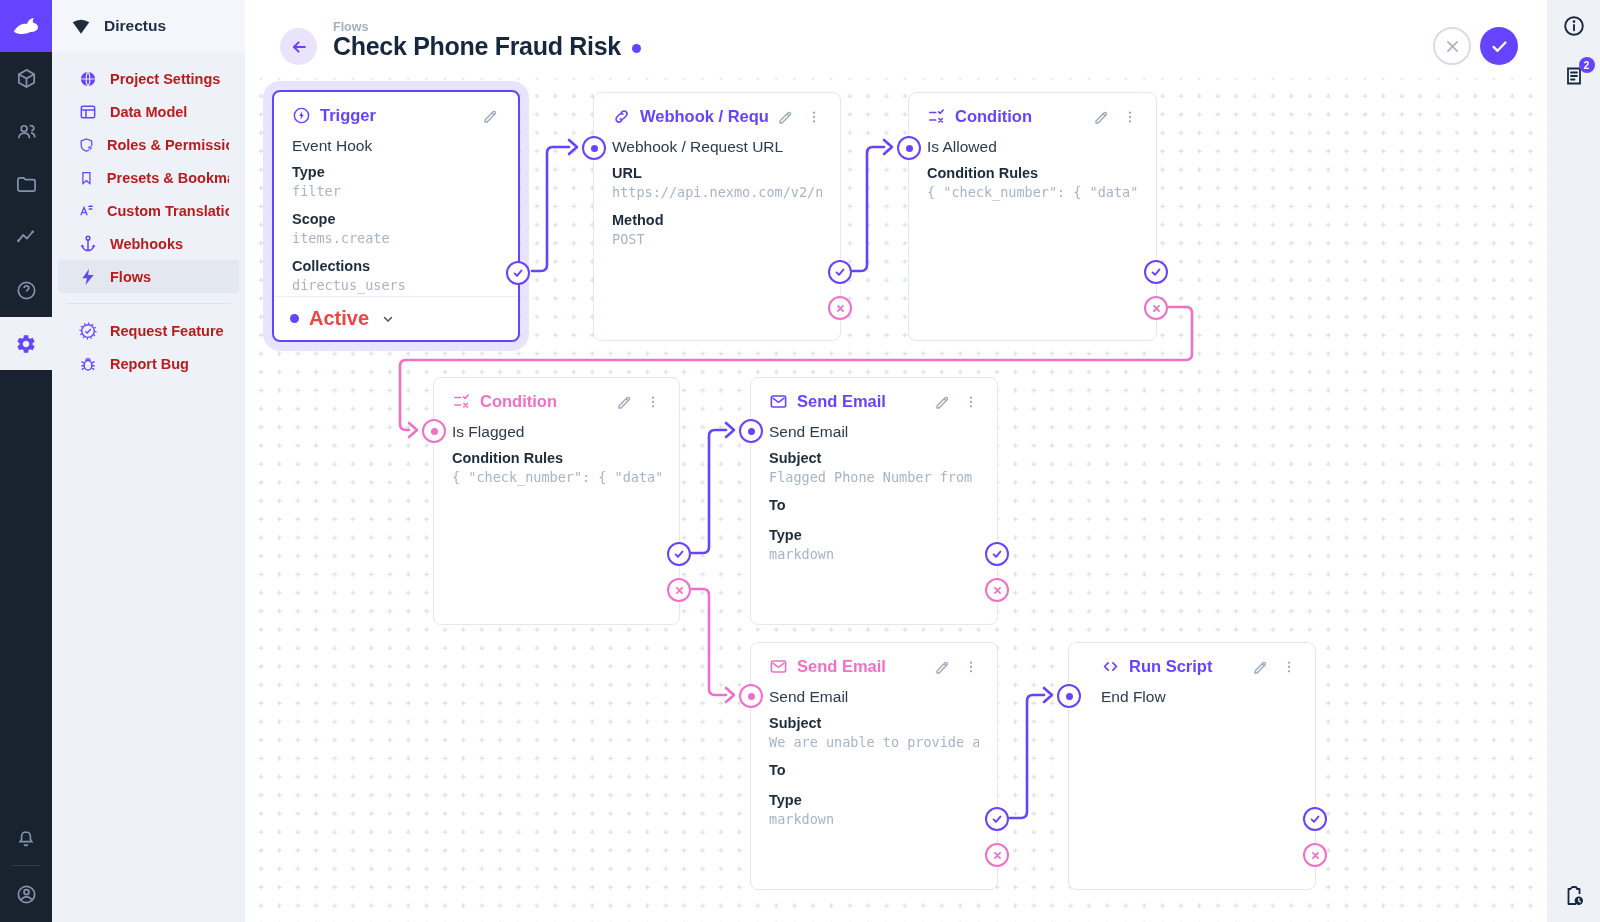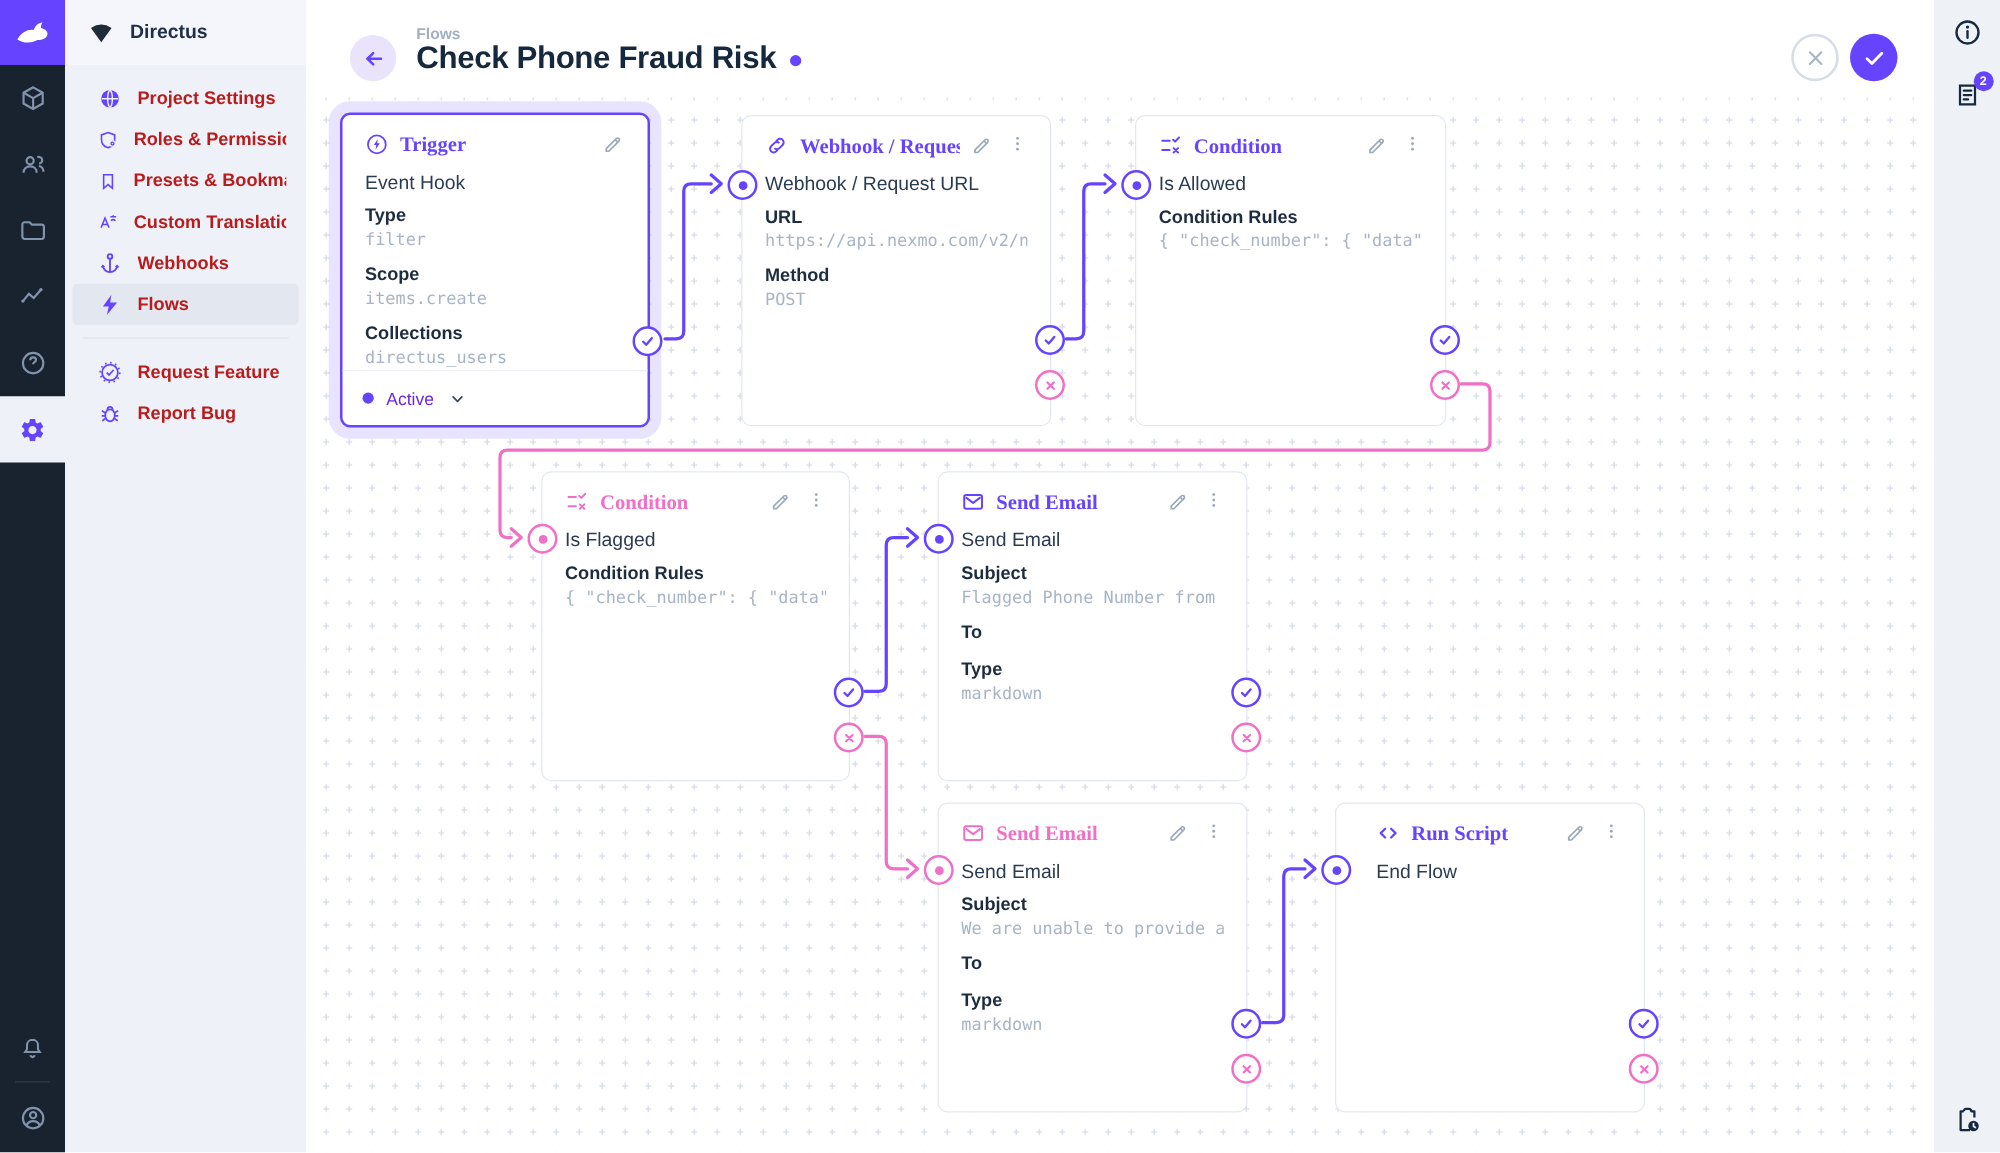--- a/index.html
+++ b/index.html
@@ -43,35 +43,35 @@
   .page-title { position:absolute; left:88px; top:32px; font-size:25px; font-weight:700; color:#16283e;
     letter-spacing:-0.3px; display:flex; align-items:center; }
   .title-dot { display:inline-block; width:9px; height:9px; border-radius:50%; background:#6644ff; margin-left:11px; margin-top:4px; }
   .hdr-btn { position:absolute; top:27px; width:38px; height:38px; border-radius:50%; display:flex; align-items:center; justify-content:center; cursor:pointer; }
   .btn-discard { left:1188px; background:#fff; border:2px solid #d6dde6; color:#a8b5c4; }
   .btn-save { left:1235px; background:#6644ff; color:#fff; }
 
   
   .panel { position:absolute; background:#fff; border:1.5px solid #e3e8f0; border-radius:8px; z-index:2; padding:14px 18px; cursor:pointer; }
   .panel.trigger { border:2px solid #6644ff; box-shadow:0 0 0 9px rgba(102,68,255,0.15); }
-  .p-head { display:flex; gap:9px; margin-bottom:10px;font-family:Liberation Serif, serif; }
+  .p-head { display:flex; align-items:center; gap:9px; margin-bottom:10px; }
   .p-icon { color:#6644ff; display:flex; flex:none; }
   .p-title { flex:1; font-size:16.5px; font-weight:700; color:#6644ff; white-space:nowrap; overflow:hidden; }
   .panel.pink .p-title, .panel.pink .p-icon { color:#f070c8; }
   .p-edit, .p-kebab { color:#9aa8bb; display:flex; flex:none; cursor:pointer; }
   .p-kebab { margin-left:2px; }
   .p-name { font-size:15.5px; color:#2a3b52; margin-bottom:6px; line-height:21px; }
   .p-label { font-size:14.5px; font-weight:700; color:#1d2c3f; line-height:20px; }
   .p-value { font-family:"DejaVu Sans Mono", monospace; font-size:13.5px; color:#a7b4c7; line-height:19px;
     white-space:nowrap; overflow:hidden; margin-bottom:8px; }
   .p-gap { height:10px; }
   .t-footer { position:absolute; left:0; right:0; bottom:0; height:44px; border-top:1px solid #edf0f4;
     display:flex; align-items:center; padding:0 16px; gap:10px; }
   .status-dot { width:9px; height:9px; border-radius:50%; background:#6644ff; }
-  .t-footer b { font-size:14px; font-weight:400; color:#6d28d9; }
+  .t-footer b { font-size:20px; font-weight:700; color:#ef4444; }
   .t-footer .chev { color:#39485e; display:flex; margin-left:2px; }
 
   
   .port { position:absolute; width:24px; height:24px; border-radius:50%; background:#fff;
     border:2.5px solid #6644ff; display:flex; align-items:center; justify-content:center; z-index:3; cursor:pointer; }
   .port.err, .port.pinkin { border-color:#f070c8; }
   .port .pdot { width:7px; height:7px; border-radius:50%; background:#6644ff; }
   .port.pinkin .pdot { background:#f070c8; }
 
   
@@ -156,20 +156,29 @@
     </div>
     <div class="nav-items">
       <div class="nav-item">
         <span class="nico">
             <svg width="20" height="20" viewBox="0 0 24 24">
               <circle cx="12" cy="12" r="8.5" fill="currentColor"></circle>
               <path d="M4 12 H20 M12 3.8 C9 6 9 18 12 20.2 M12 3.8 C15 6 15 18 12 20.2" fill="none" stroke="#eef1f7" stroke-width="1.4"></path>
             </svg>
           </span>
         <span>Project Settings</span>
+      </div>
+      <div class="nav-item">
+        <span class="nico">
+            <svg width="20" height="20" viewBox="0 0 24 24" fill="none" stroke="currentColor" stroke-width="1.8">
+              <rect x="4" y="5" width="16" height="14" rx="2"></rect>
+              <path d="M4 9.5 H20 M9.5 9.5 V19"></path>
+            </svg>
+          </span>
+        <span>Data Model</span>
       </div>
       <div class="nav-item">
         <span class="nico">
             <svg width="20" height="20" viewBox="0 0 24 24" fill="none" stroke="currentColor" stroke-width="1.8">
               <path d="M12 3.5 L19.5 6.2 V11.5 C19.5 16.5 16.3 19.6 12 20.8 C7.7 19.6 4.5 16.5 4.5 11.5 V6.2 Z"></path>
               <circle cx="17" cy="16" r="3.1" fill="currentColor" stroke="#eef1f7" stroke-width="1.4"></circle>
               <circle cx="17" cy="16" r="0.9" fill="#eef1f7" stroke="none"></circle>
             </svg>
           </span>
         <span>Roles &amp; Permissions</span>

